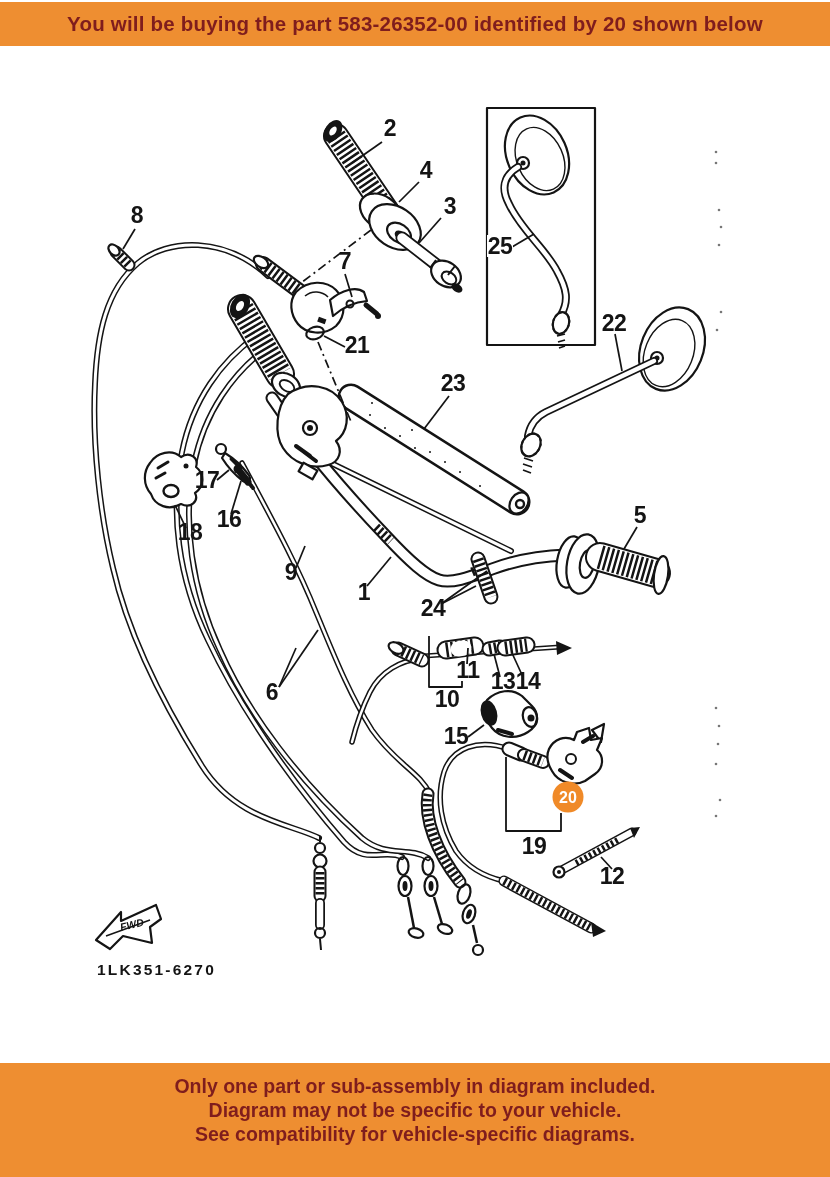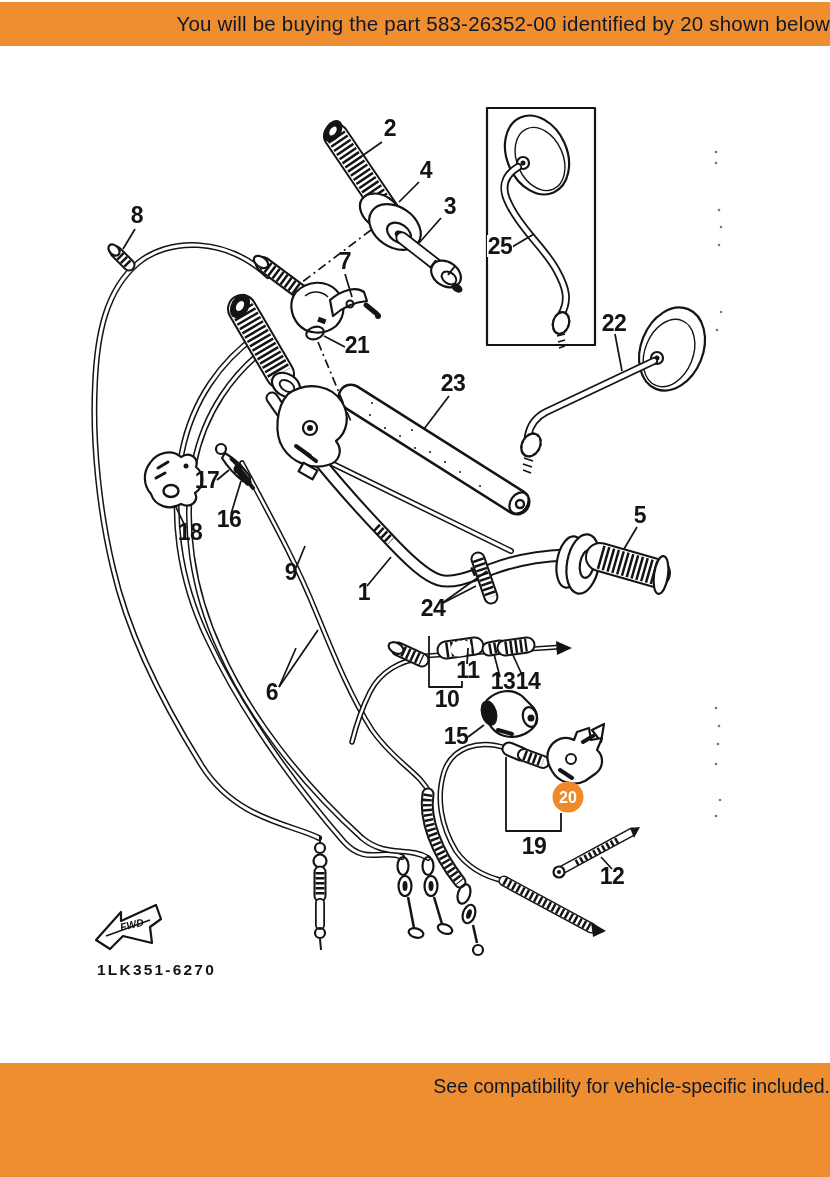--- a/index.html
+++ b/index.html
@@ -1,19 +1,19 @@
 <!DOCTYPE html>
 <html style="--banner: #EE8E31; --badge: #F08A28;"><head>
 <meta charset="utf-8">
 <style>
   html,body{margin:0;padding:0;background:#fff;}
   .frame{position:relative;width:830px;height:1177px;background:#fff;overflow:hidden;
          font-family:"Liberation Sans",sans-serif;}
-  .banner{position:absolute;left:0;width:830px;background:var(--banner,#EE8E31);color:#0f172a;
-          font-weight:normal;text-align:right;}
+  .banner{position:absolute;left:0;width:830px;background:var(--banner,#EE8E31);color:#7f1d1d;
+          font-weight:bold;text-align:center;}
   .banner-top{top:2px;height:44px;line-height:44px;font-size:20.5px;letter-spacing:.2px;}
   .banner-bottom{top:1063px;height:114px;padding-top:11px;box-sizing:border-box;
                  font-size:19.5px;line-height:24.2px;}
   svg{position:absolute;left:0;top:0;}
   .co{stroke:#141414;fill:none;stroke-linecap:round;stroke-linejoin:round;}
   .ci{stroke:#fff;fill:none;stroke-linecap:round;stroke-linejoin:round;}
   .ln{stroke:#141414;fill:none;stroke-linejoin:round;}
   .blob{fill:#fff;stroke:#141414;stroke-width:2.2;stroke-linejoin:round;}
   .dark{fill:#141414;stroke:none;}
   .knurl{stroke:#141414;fill:none;stroke-dasharray:2.5 2.5;}
@@ -375,16 +375,18 @@
         <circle cx="720" cy="800" r="1.3"></circle>
       <circle cx="716" cy="816" r="1.3"></circle>
     </g>
   </svg>
 
   <div class="banner banner-top">
     <span>You will be buying the part 583-26352-00 identified by 20 shown below</span>
   </div>
 
   <div class="banner banner-bottom">
-    <div>See compatibility for vehicle-specific included.</div>
+    <div>Only one part or sub-assembly in diagram included.</div>
+    <div>Diagram may not be specific to your vehicle.</div>
+    <div>See compatibility for vehicle-specific diagrams.</div>
   </div>
 
 </div>
 
 </body></html>

